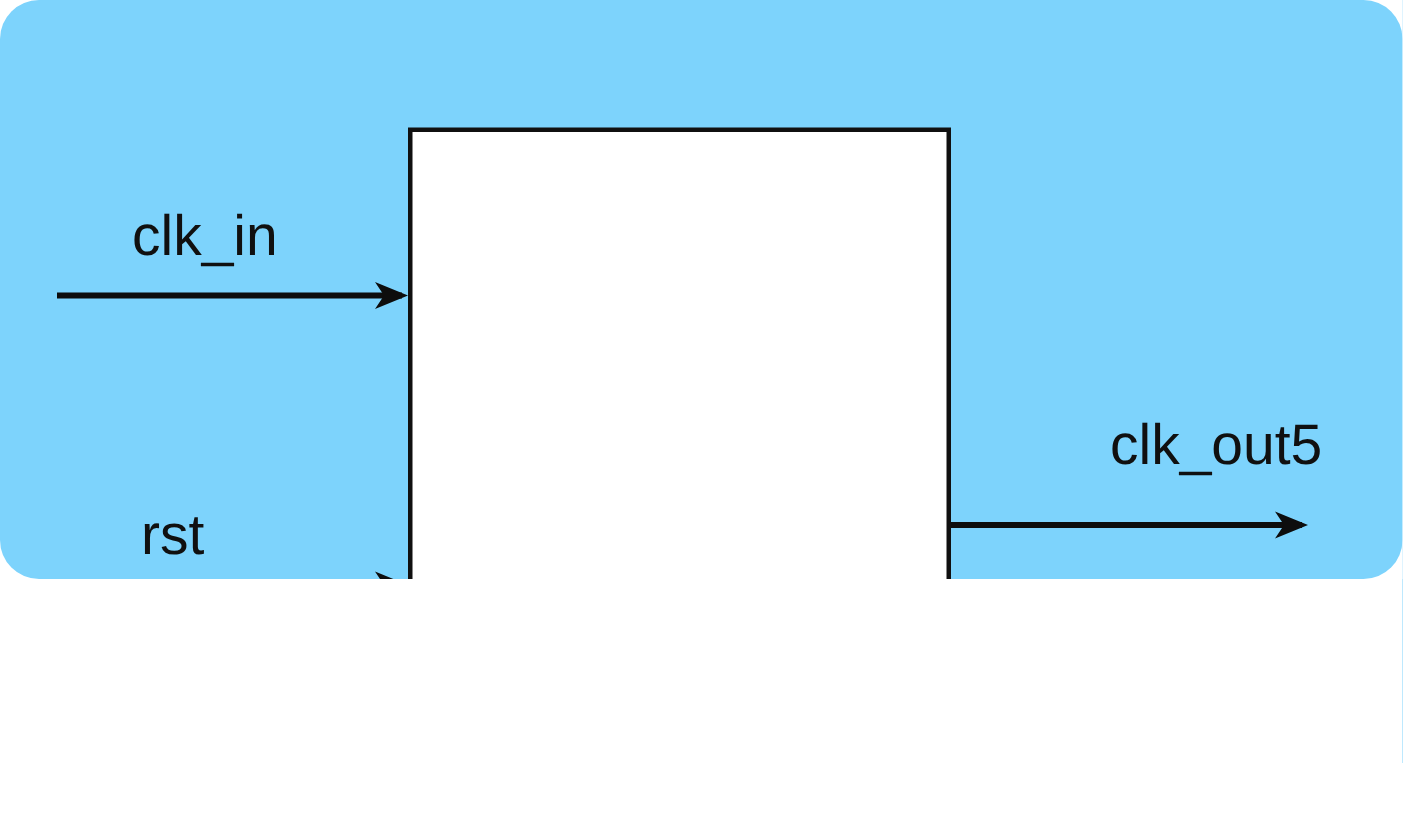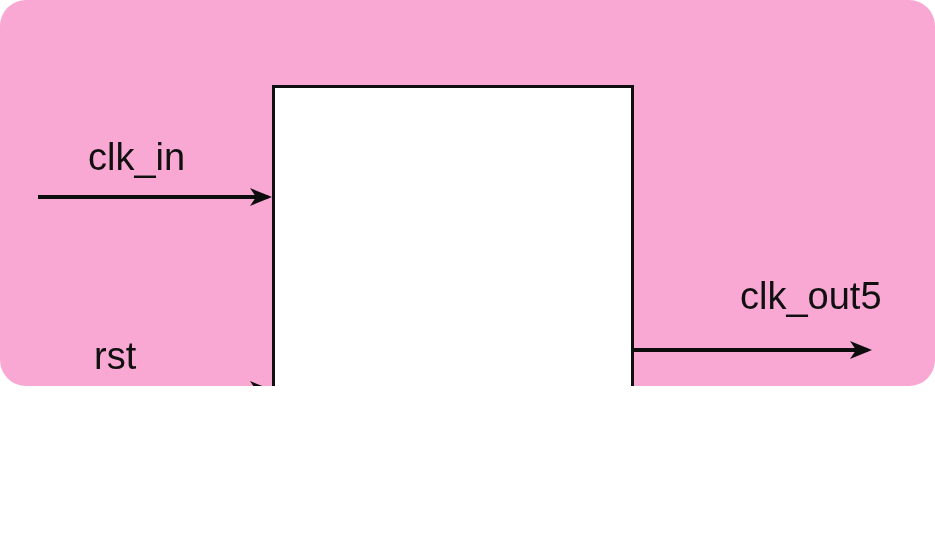--- a/index.html
+++ b/index.html
@@ -8,21 +8,21 @@
     padding: 0;
     background: #ffffff;
   }
   body {
     font-family: "Liberation Sans", sans-serif;
   }
   #canvas {
     position: relative;
     width: 935px;
     height: 386px;
-    background: #f9a8d4;
+    background: #7dd3fc;
     overflow: hidden;
     border-radius: 26px;
   }
   #diagram-svg {
     position: absolute;
     left: 0;
     top: 0;
     width: 935px;
     height: 544px;
     display: block;

